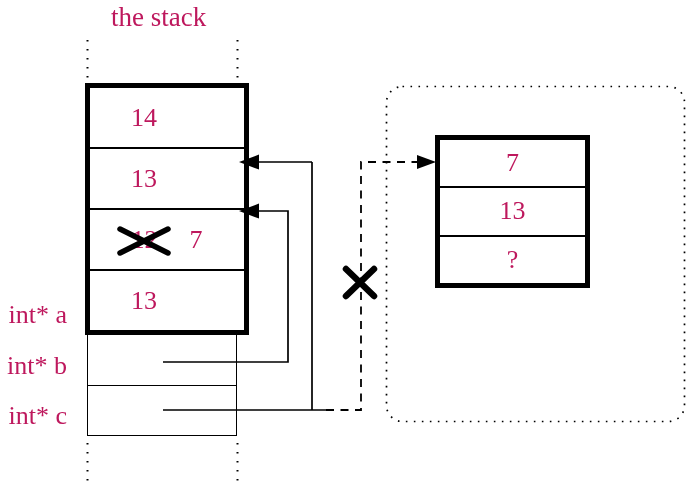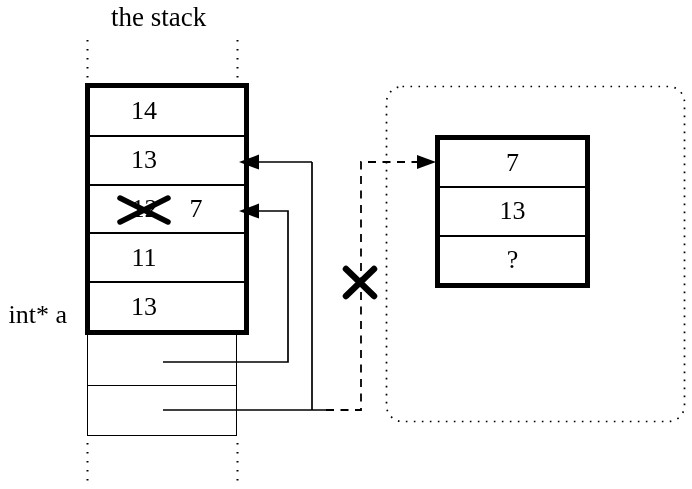--- a/index.html
+++ b/index.html
@@ -2,21 +2,21 @@
 <html><head>
 <meta charset="utf-8">
 <style>
   * { box-sizing: border-box; margin: 0; padding: 0; }
   html, body { background: #ffffff; }
   .canvas {
     position: relative;
     width: 692px;
     height: 489px;
     background: #ffffff;
-    color: #000000;
+    color: #be185d;
     font-family: "Liberation Serif", serif;
     overflow: hidden;
   }
   .title {
     position: absolute;
     font-size: 27px;
     line-height: 27px;
     white-space: nowrap;
   }
   .title-stack { left: 111px; top: 4px; }
@@ -160,31 +160,30 @@
     <div class="cell crossed">
       <span class="old-wrap">
         <span class="oldnum">12</span>
         <svg class="strike-x" viewBox="0 0 56 34" preserveAspectRatio="none">
           <path d="M4 5 L52 29 M52 5 L4 29"></path>
         </svg>
       </span>
       <span class="newnum">7</span>
     </div>
     <div class="cell">
-      <span class="num">11</span>
-    </div>
-    <div class="cell">
       <span class="num">13</span>
     </div>
   </div>
 
   <div class="var-cell var-b"></div>
   <div class="var-cell var-c"></div>
 
   <div class="var-label label-a">int* a</div>
+  <div class="var-label label-b">int* b</div>
+  <div class="var-label label-c">int* c</div>
 
   <div class="heap-box">
     <div class="cell">
       <span class="num">7</span>
     </div>
     <div class="cell">
       <span class="num">13</span>
     </div>
     <div class="cell">
       <span class="num">?</span>

